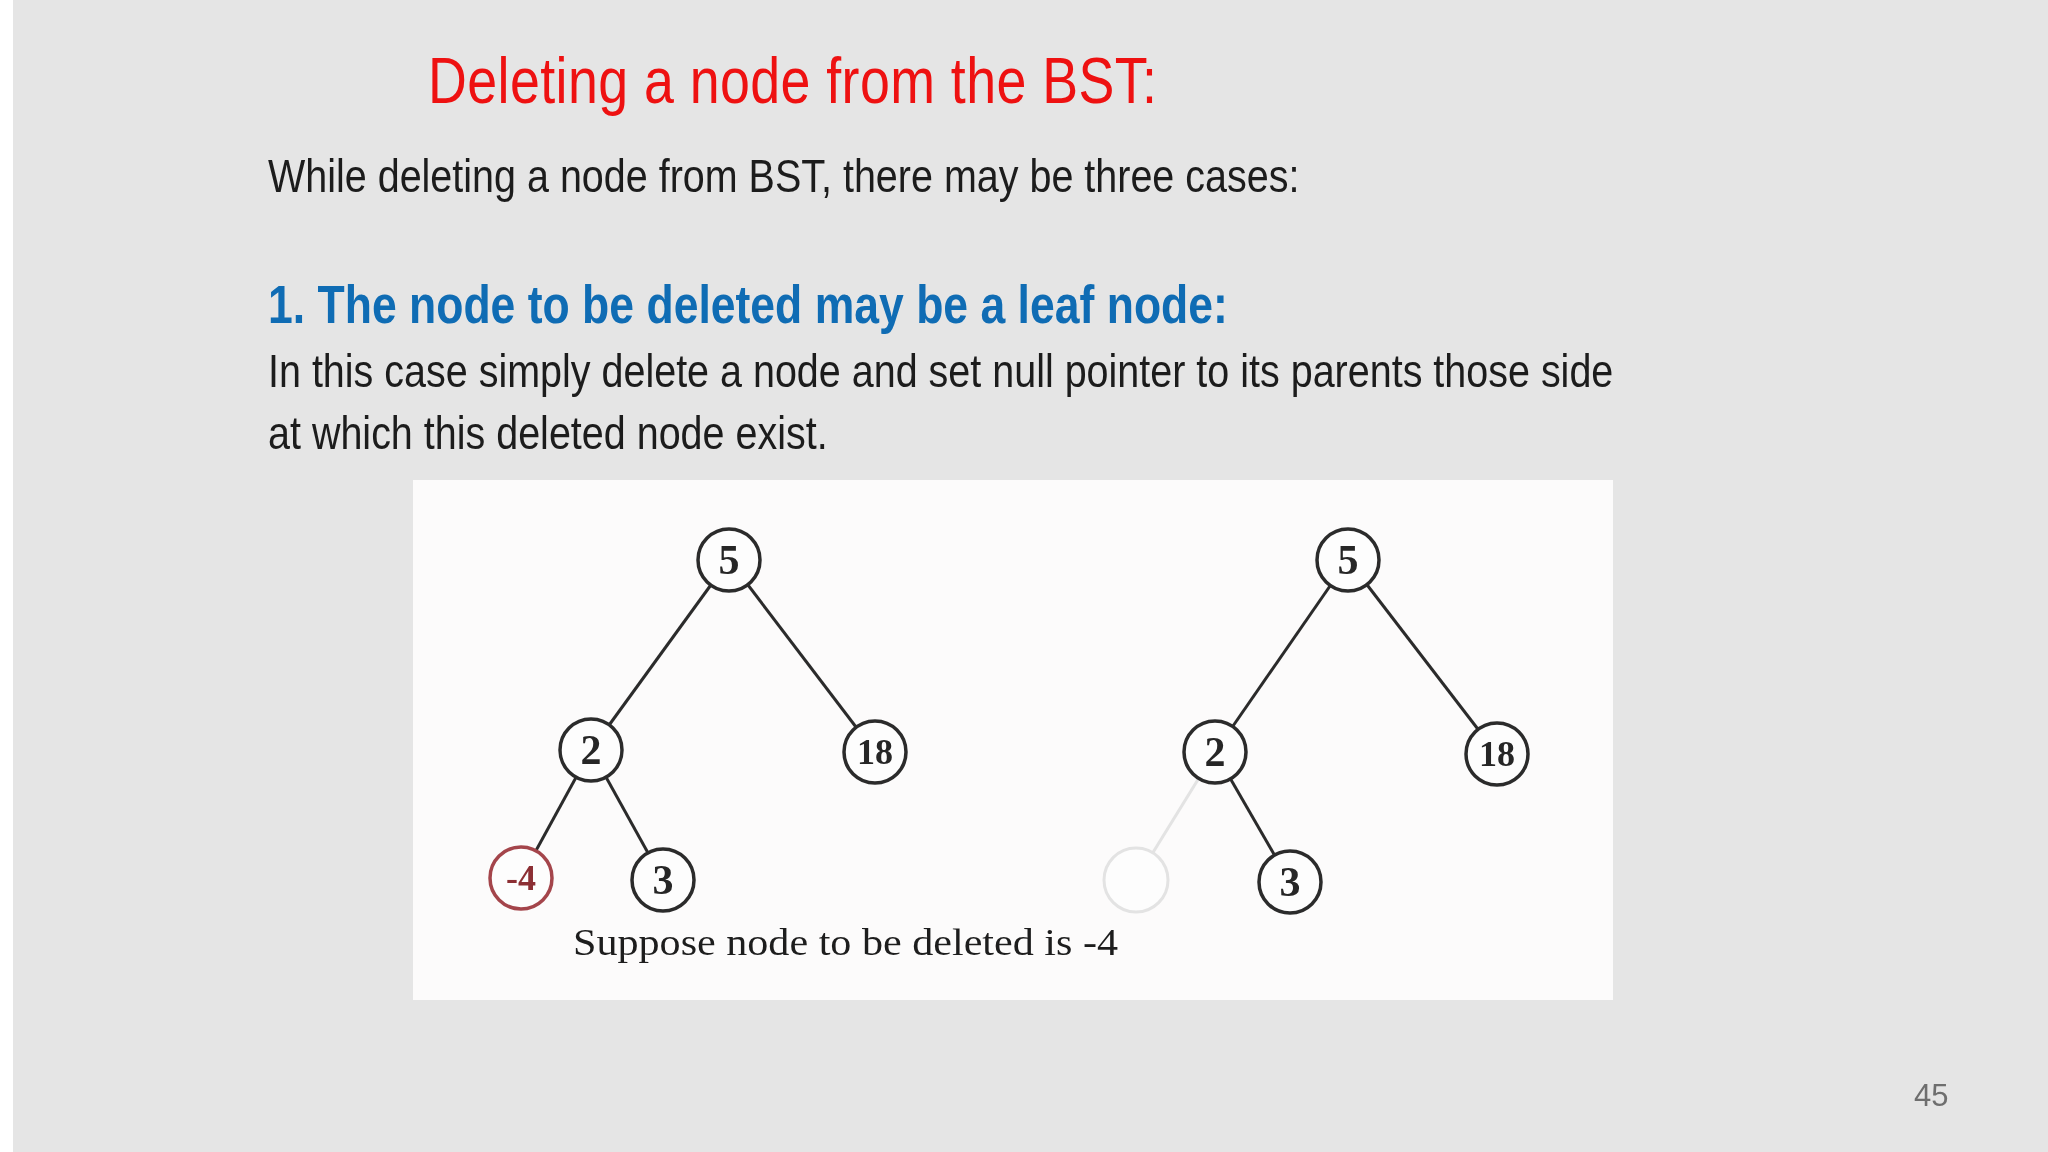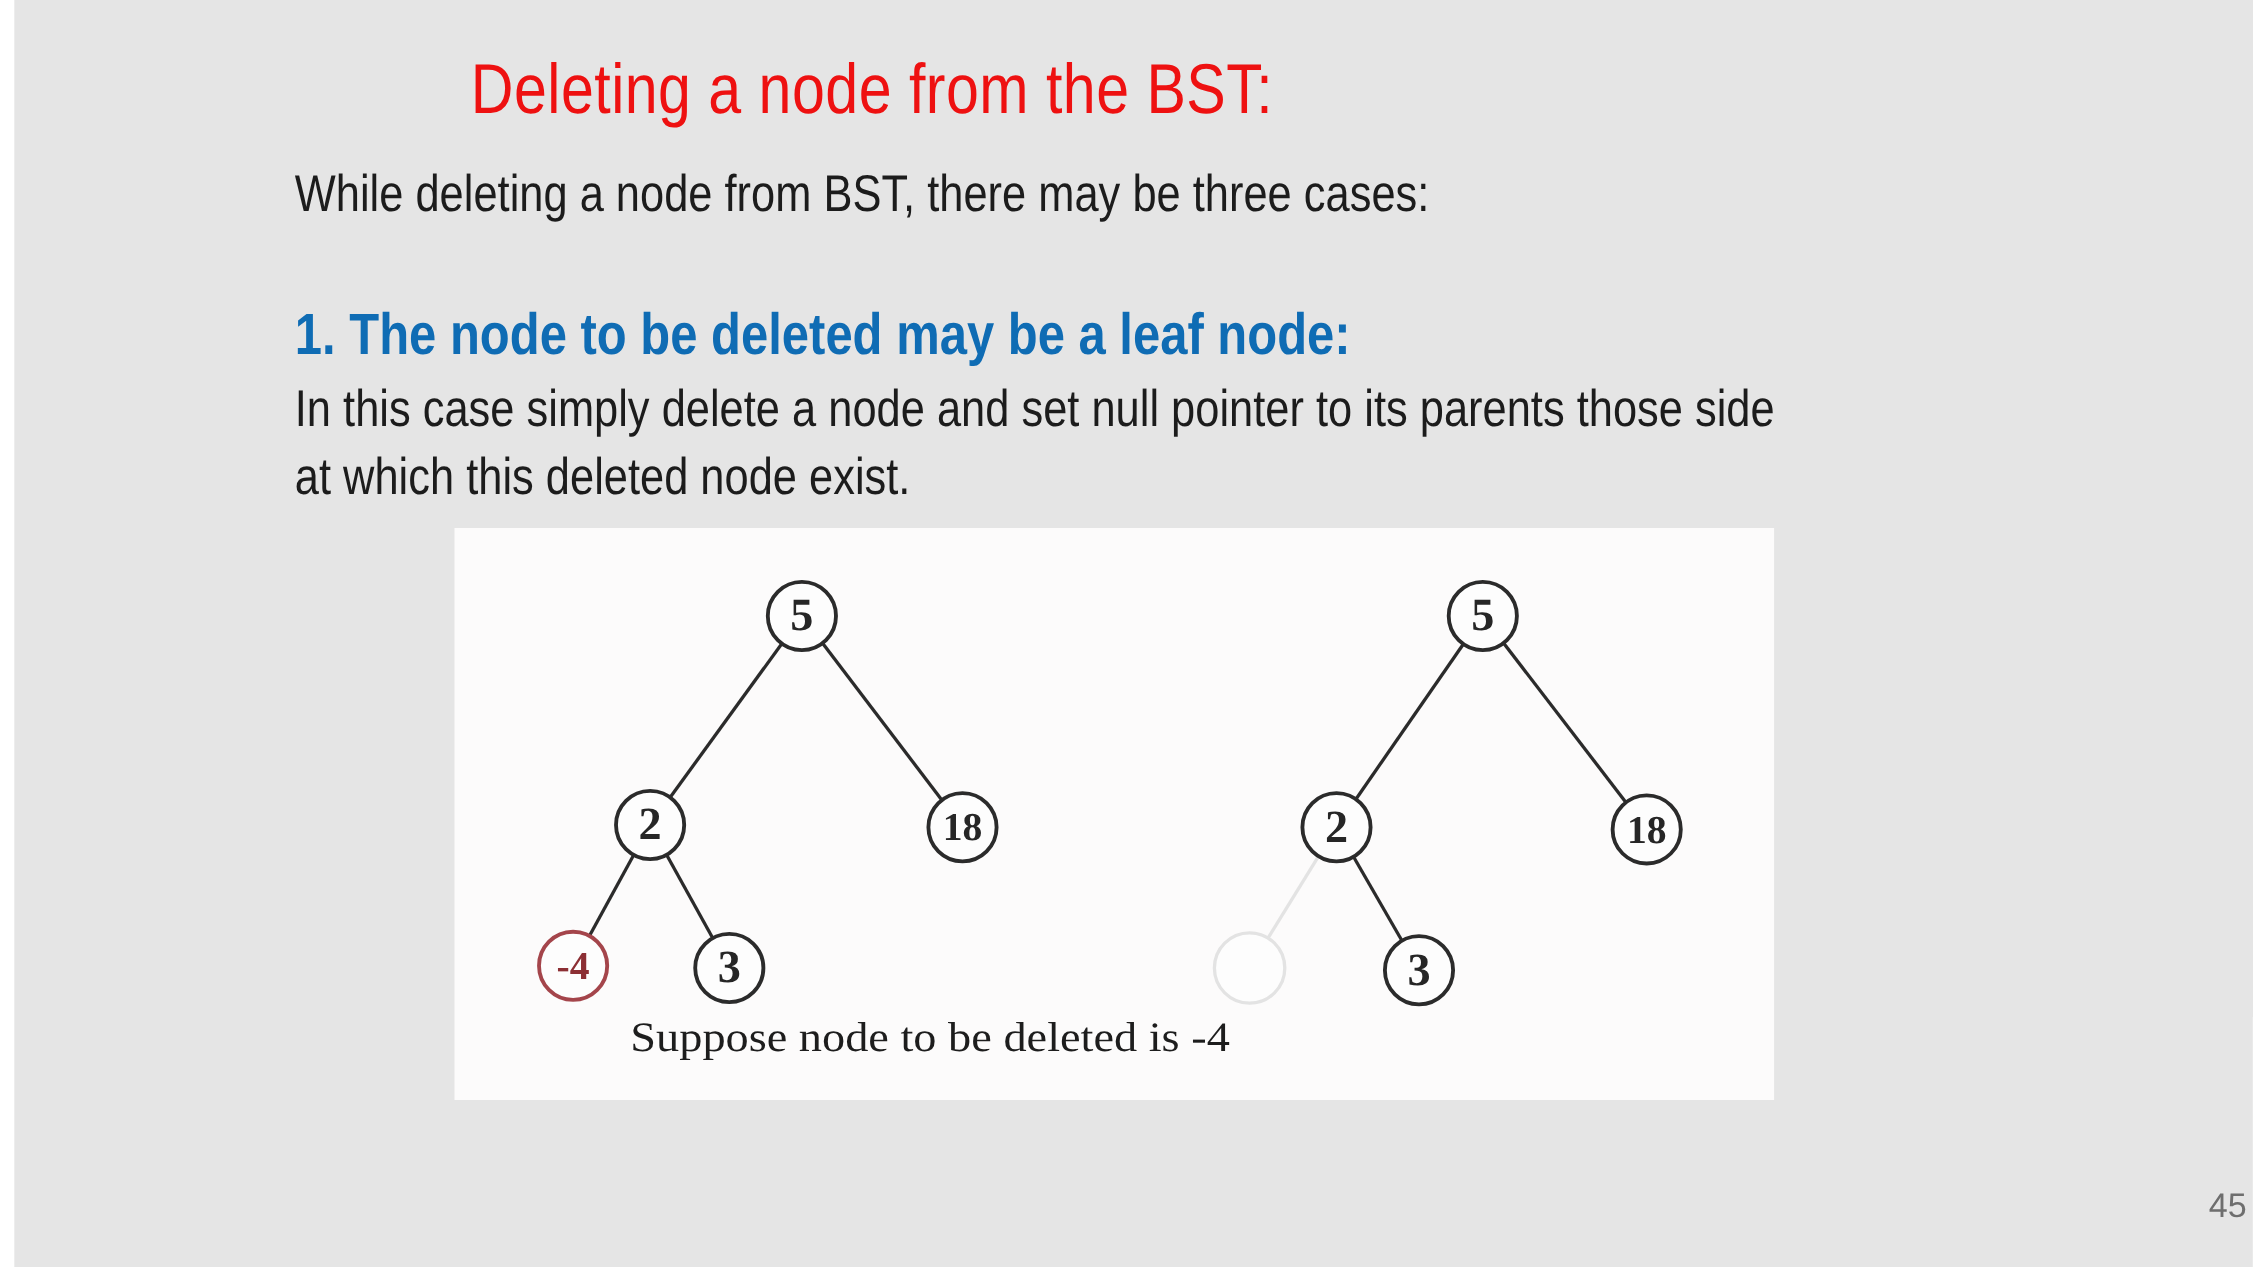--- a/index.html
+++ b/index.html
@@ -13,21 +13,21 @@
     left:415px;top:49px;font-size:64px;line-height:64px;font-weight:400;
     color:var(--title-red,#ee1111);letter-spacing:0.5px;
   }
   .intro{left:255px;top:152px;font-size:47px;line-height:47px;color:var(--body-text,#1c1c1c);}
   .case-heading{
     left:255px;top:278px;font-size:53px;line-height:53px;font-weight:700;
     color:var(--heading-blue,#0f6cb4);
   }
   .case-body{left:255px;top:340px;font-size:47px;line-height:62px;color:var(--body-text,#1c1c1c);}
   .page-number{
-    position:absolute;left:1995px;top:1080px;font-size:31px;line-height:31px;
+    position:absolute;left:1901px;top:1080px;font-size:31px;line-height:31px;
     color:var(--page-number-gray,#6e6e6e);
   }
   .figure{position:absolute;left:400px;top:480px;width:1200px;height:520px;}
   .edge{stroke:var(--edge-black,#2b2b2b);stroke-width:3;}
   .edge.ghost{stroke:var(--ghost-gray,#e0e0e0);}
   .node{fill:#fdfdfd;stroke:var(--edge-black,#2b2b2b);stroke-width:3.5;}
   .node.highlight{stroke:var(--highlight-node,#a4454b);}
   .node.ghost{stroke:var(--ghost-gray,#e4e4e4);stroke-width:3;}
   .node-label{
     font-family:"Liberation Serif",serif;font-size:42px;font-weight:600;

